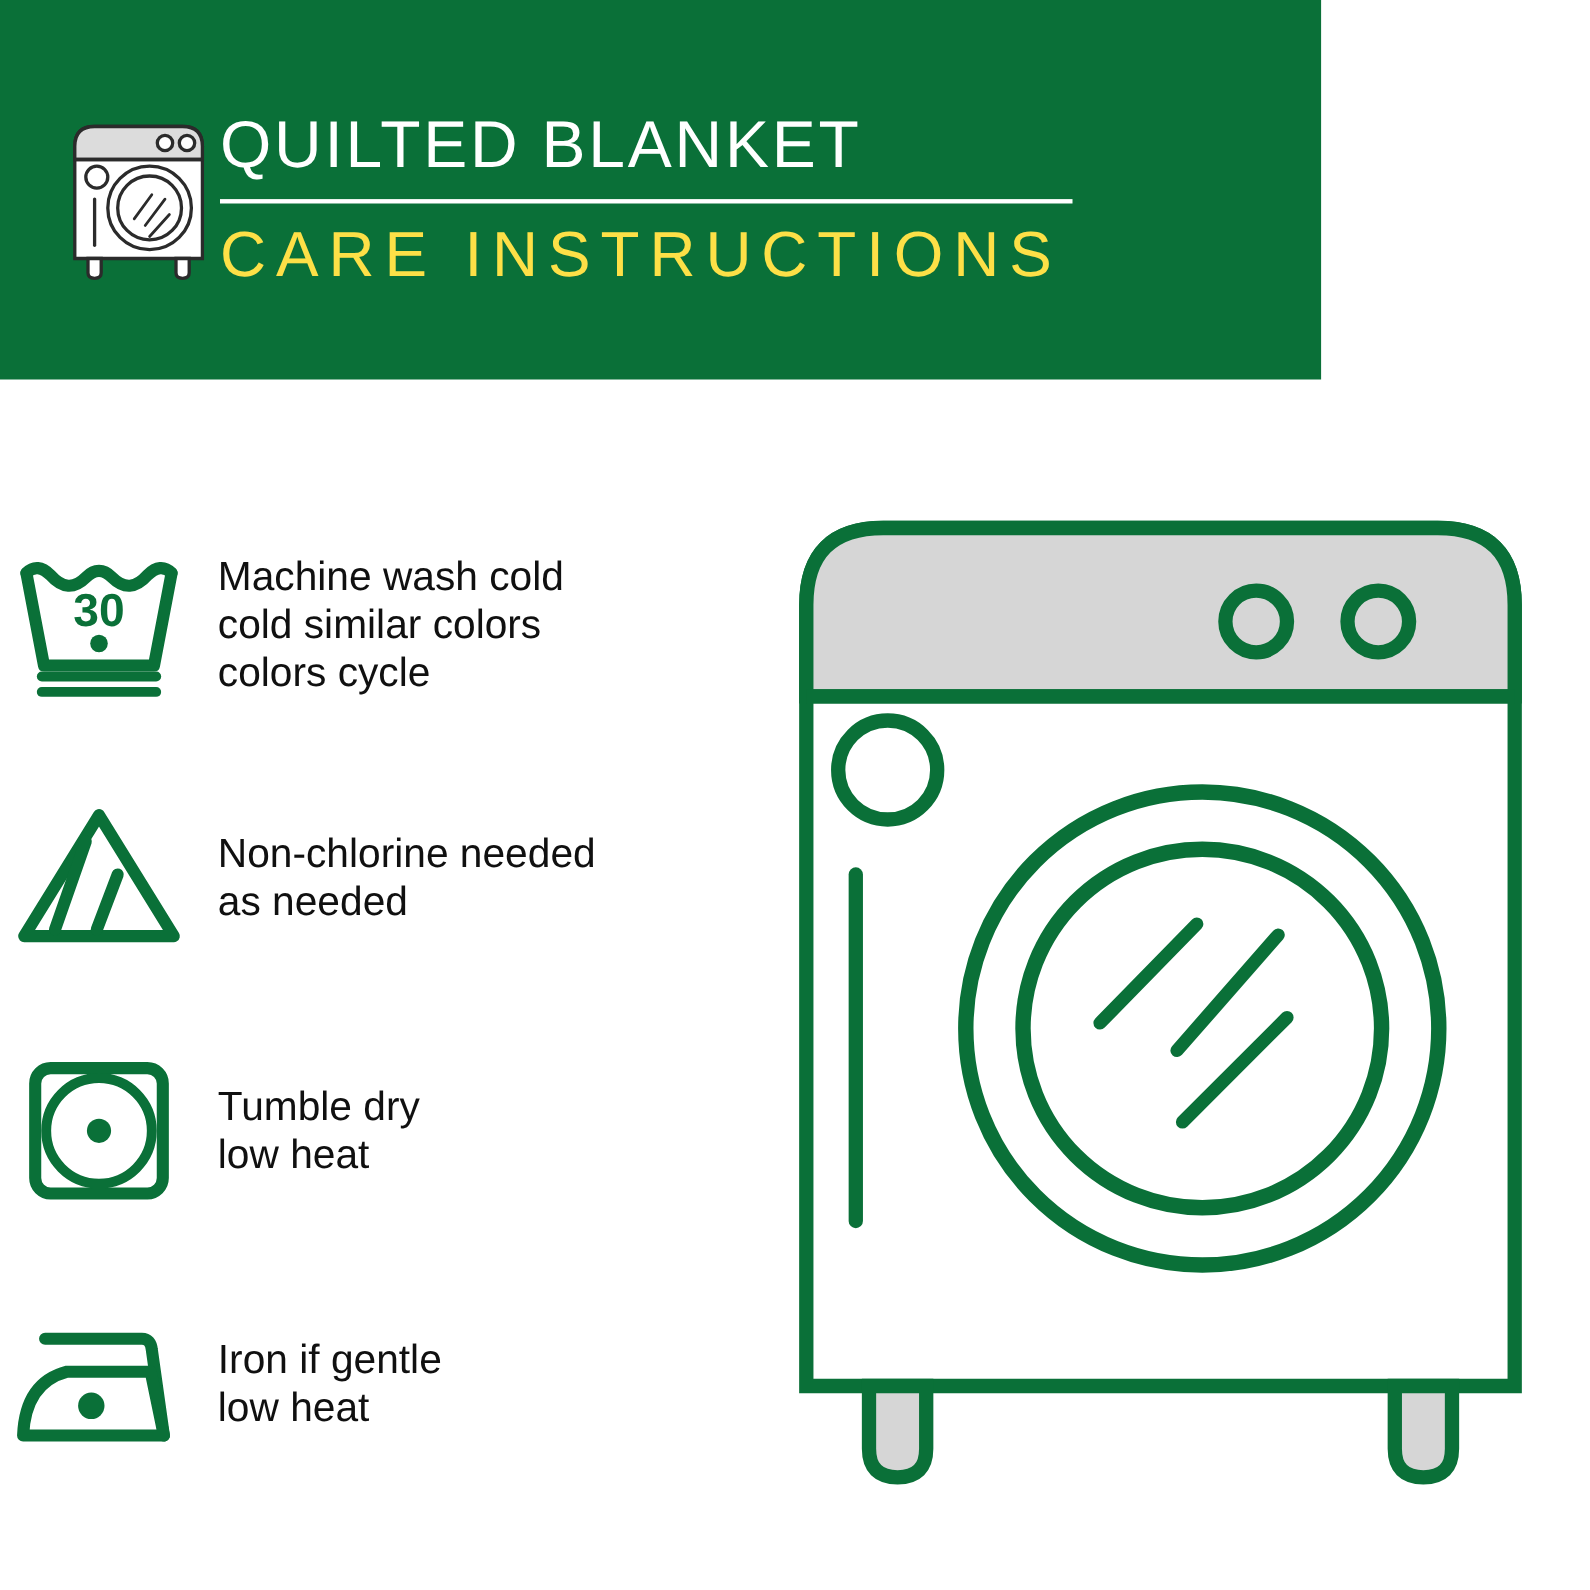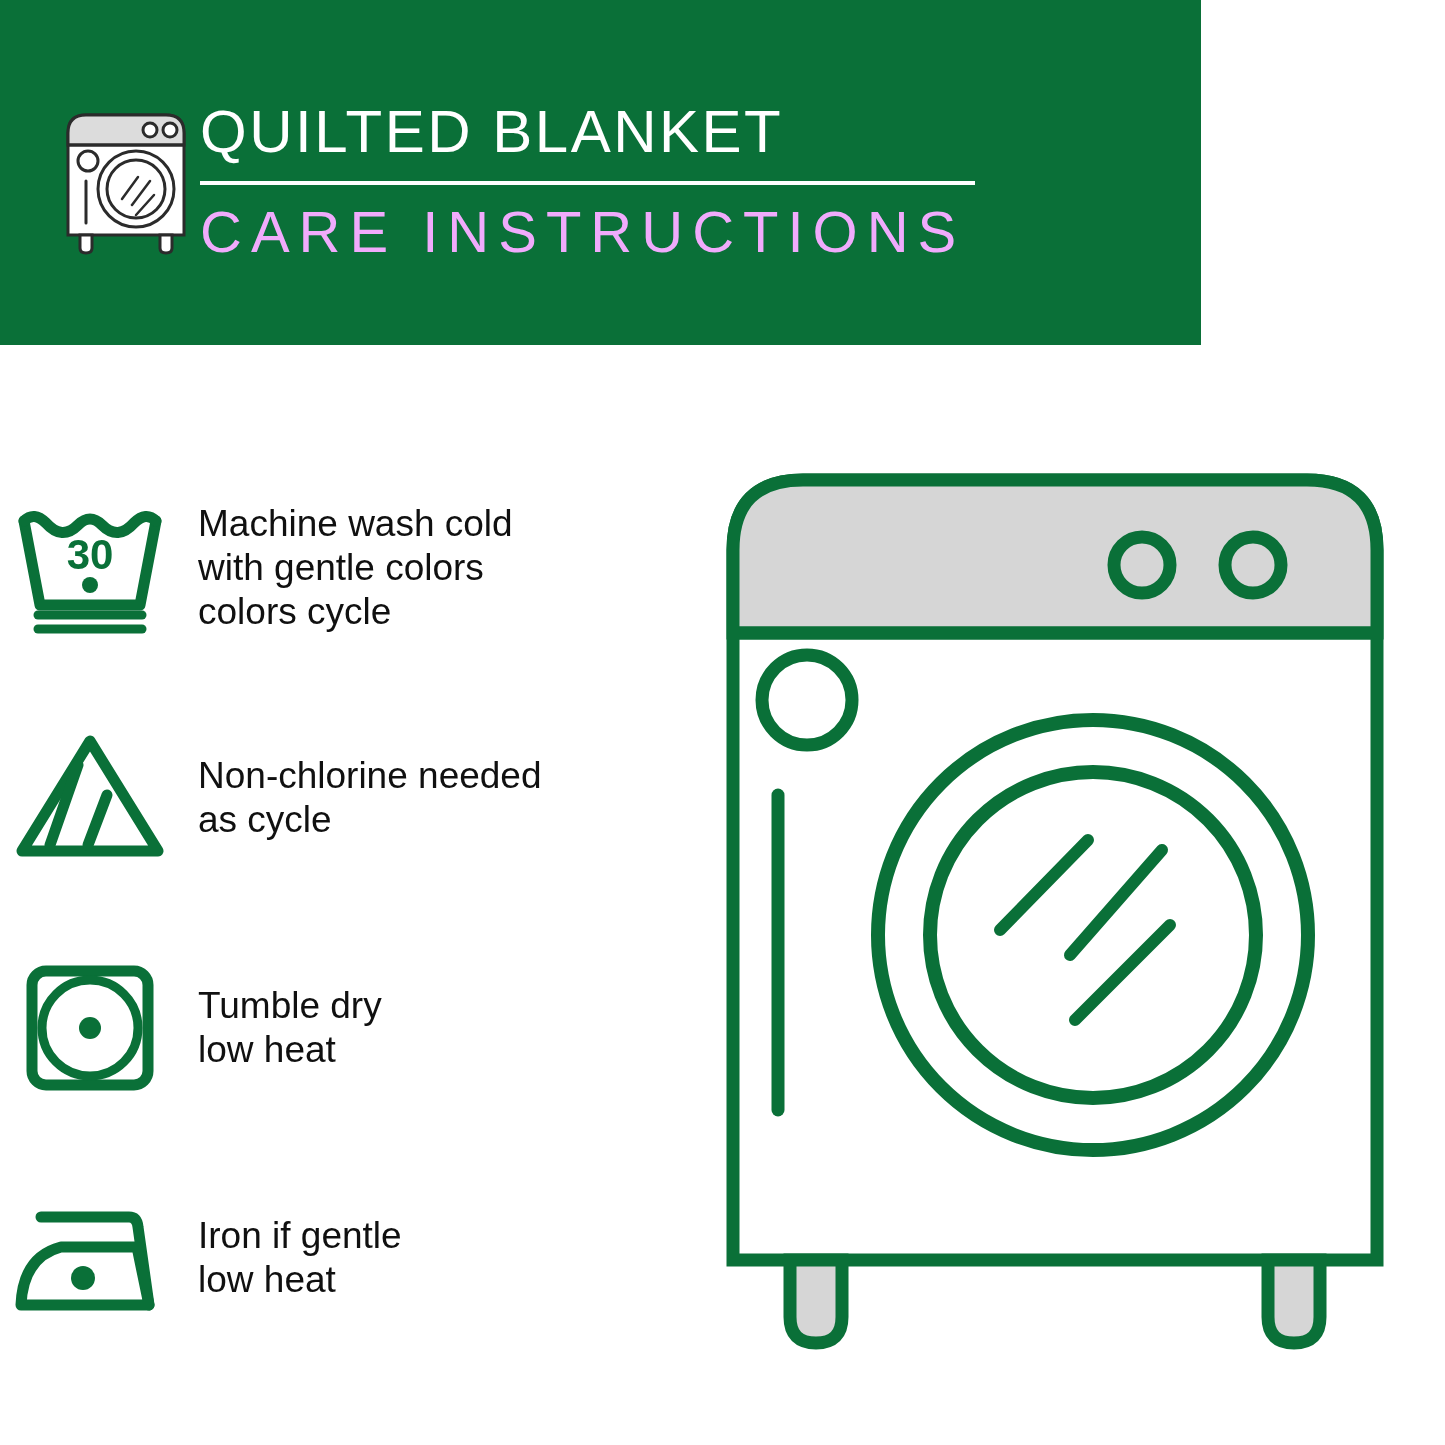--- a/index.html
+++ b/index.html
@@ -29,21 +29,21 @@
     font-weight:400;
     letter-spacing:2.5px;
     line-height:74px;
     white-space:nowrap;
     font-family:"Liberation Sans", sans-serif;
   }
   .title-divider{
     height:4px;background:#ffffff;width:775px;margin:12px 0 14px 0;
   }
   .title-sub{
-    color:#f0abfc;
+    color:#fde047;
     font-size:58px;
     font-weight:400;
     letter-spacing:9px;
     line-height:66px;
     white-space:nowrap;
     font-family:"Liberation Sans", sans-serif;
   }
 
   
   .care-list{
@@ -121,36 +121,36 @@
           <path d="M14 28 L30 112 L130 112 L146 28" fill="none" stroke="#0a7038" stroke-width="11" stroke-linejoin="round" stroke-linecap="round"></path>
           <path d="M14 28 Q24 18 36 30 Q52 48 68 32 Q80 20 92 32 Q108 48 124 30 Q136 18 146 28" fill="none" stroke="#0a7038" stroke-width="11" stroke-linejoin="round" stroke-linecap="round"></path>
           <line x1="28" y1="122" x2="132" y2="122" stroke="#0a7038" stroke-width="9" stroke-linecap="round"></line>
           <line x1="28" y1="136" x2="132" y2="136" stroke="#0a7038" stroke-width="9" stroke-linecap="round"></line>
           <text x="80" y="76" text-anchor="middle" font-family="Liberation Sans, sans-serif" font-size="42" font-weight="bold" fill="#0a7038">30</text>
           <circle cx="80" cy="92" r="8" fill="#0a7038"></circle>
         </svg>
       </div>
       <div class="care-text">
         <div>Machine wash cold</div>
-        <div>with gentle colors</div>
+        <div>cold similar colors</div>
         <div>colors cycle</div>
       </div>
     </div>
 
     <div class="care-row">
       <div class="care-icon">
         <svg viewBox="0 0 160 150" width="160" height="150">
           <path d="M80 18 L148 128 L12 128 Z" fill="none" stroke="#0a7038" stroke-width="11" stroke-linejoin="round"></path>
           <line x1="68" y1="42" x2="40" y2="122" stroke="#0a7038" stroke-width="11" stroke-linecap="round"></line>
           <line x1="97" y1="72" x2="78" y2="122" stroke="#0a7038" stroke-width="11" stroke-linecap="round"></line>
         </svg>
       </div>
       <div class="care-text">
         <div>Non-chlorine needed</div>
-        <div>as cycle</div>
+        <div>as needed</div>
       </div>
     </div>
 
     <div class="care-row">
       <div class="care-icon">
         <svg viewBox="0 0 160 150" width="160" height="150">
           <rect x="22" y="18" width="116" height="114" rx="14" ry="14" fill="none" stroke="#0a7038" stroke-width="11"></rect>
           <circle cx="80" cy="75" r="48" fill="none" stroke="#0a7038" stroke-width="9"></circle>
           <circle cx="80" cy="75" r="11" fill="#0a7038"></circle>
         </svg>

